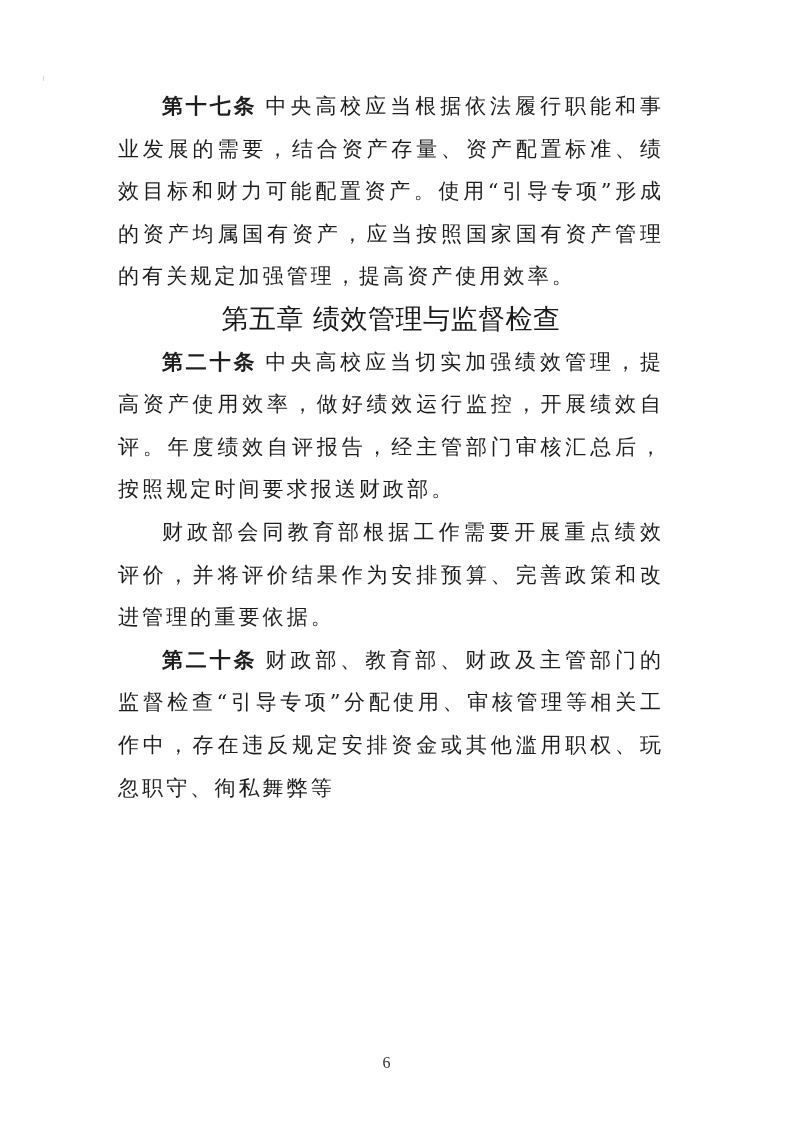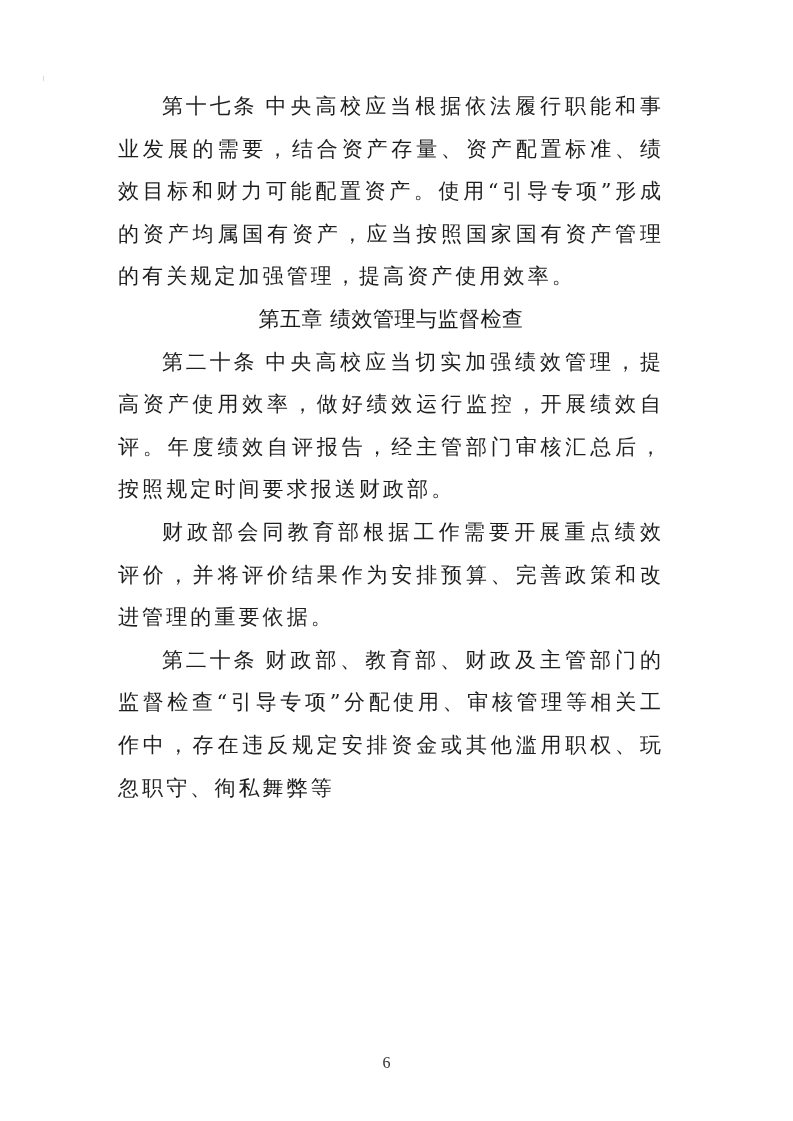--- a/index.html
+++ b/index.html
@@ -33,28 +33,28 @@
       font-size: 21px;
       line-height: 42.6px;
       letter-spacing: 3.1px;
       text-indent: 44px;
       text-align: justify;
       text-align-last: left;
       word-break: break-all;
     }
     .para .label {
       font-family: "DejaVu Sans", "Liberation Sans", sans-serif;
-      font-weight: normal;
+      font-weight: bold;
       letter-spacing: 2px;
       margin-right: 8px;
     }
     .chapter {
       margin: 0;
       font-family: "DejaVu Sans", "Liberation Sans", sans-serif;
-      font-size: 21px;
+      font-size: 27px;
       line-height: 42.6px;
       text-align: center;
       font-weight: normal;
       letter-spacing: 0.5px;
       color: #1a1a1a;
     }
     .page-number {
       position: absolute;
       left: 0;
       width: 773px;

